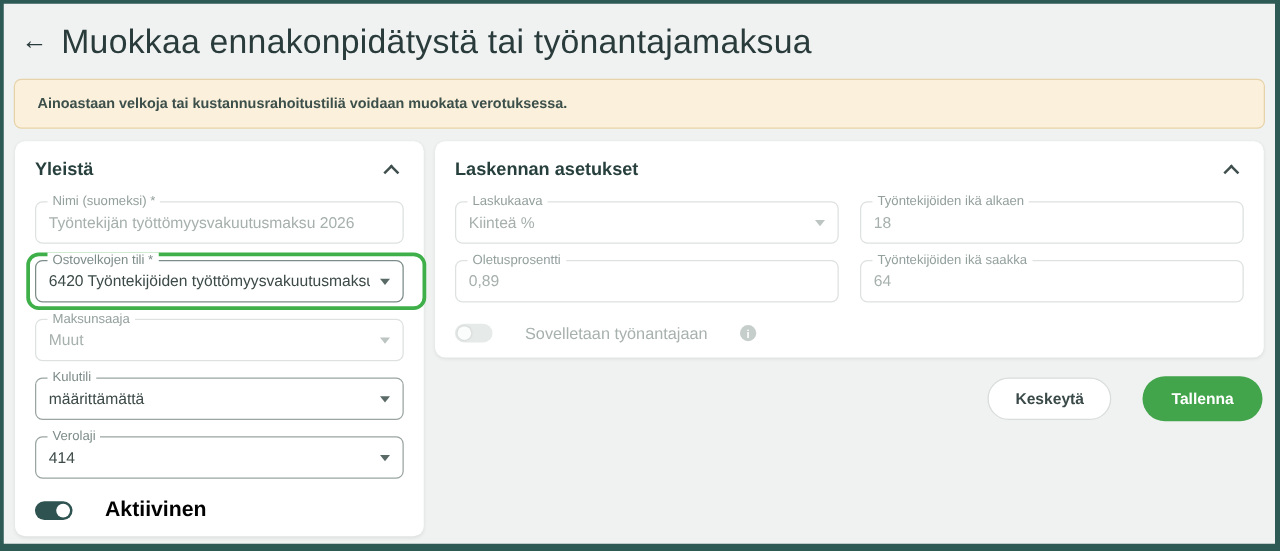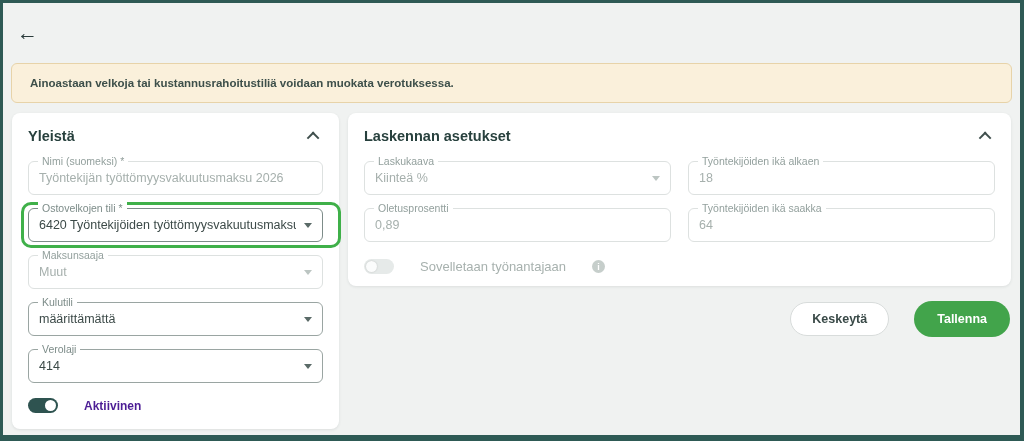--- a/index.html
+++ b/index.html
@@ -52,41 +52,42 @@
   .highlight {
     position:absolute; left:-8px; right:-19px; top:-7px; bottom:-7px;
     border:3px solid #3fb049; border-radius:10px; pointer-events:none;
   }
   
   .toggle-row { display:flex; align-items:center; gap:26px; margin-top:15px; }
   .toggle { width:30px; height:15px; border-radius:8px; background:#2e5350; position:relative; cursor:pointer; flex:none; }
   .toggle .knob { position:absolute; width:11px; height:11px; border-radius:50%; background:#fff; top:2px; right:2px; }
   .toggle.off { background:#e6eae9; cursor:default; }
   .toggle.off .knob { left:2px; right:auto; background:#fbfcfc; box-shadow:0 0 2px rgba(0,0,0,0.18); }
-  .toggle-label { font-size:12px; font-weight:700; color:#4c1d95; }
+  .toggle-label { font-size:17px; font-weight:700; color:#000000; }
   .toggle-label.muted { color:#a7b1ae; font-weight:400; font-size:13px; }
   .info { width:13px; height:13px; border-radius:50%; background:#c6cecb; color:#fff; font-size:9px;
           display:flex; align-items:center; justify-content:center; font-weight:700; cursor:pointer; }
   
   .grid { display:grid; grid-template-columns:1fr 1fr; column-gap:17px; }
   
   .actions { display:flex; justify-content:flex-end; align-items:center; gap:25px; margin-top:15px; padding-right:1px; }
   .btn { font-family:"Liberation Sans", sans-serif; cursor:pointer; }
   .btn-cancel { height:34px; padding:0 21px; border-radius:17px; background:#fff;
                 border:1px solid #d8dcdb; color:#3a4a48; font-size:12.5px; font-weight:700; }
   .btn-save { height:36px; padding:0 23px; border-radius:18px; background:#42a44b;
               border:none; color:#ffffff; font-size:12.5px; font-weight:700; }
 </style>
 </head>
 <body>
 
 <div class="frame">
 
   <div class="header">
     <span class="back">←</span>
+    <span class="title">Muokkaa ennakonpidätystä tai työnantajamaksua</span>
   </div>
 
   <div class="banner">
     <span>Ainoastaan velkoja tai kustannusrahoitustiliä voidaan muokata verotuksessa.</span>
   </div>
 
   <div class="main">
 
     <div class="card left">
       <div class="card-head">

